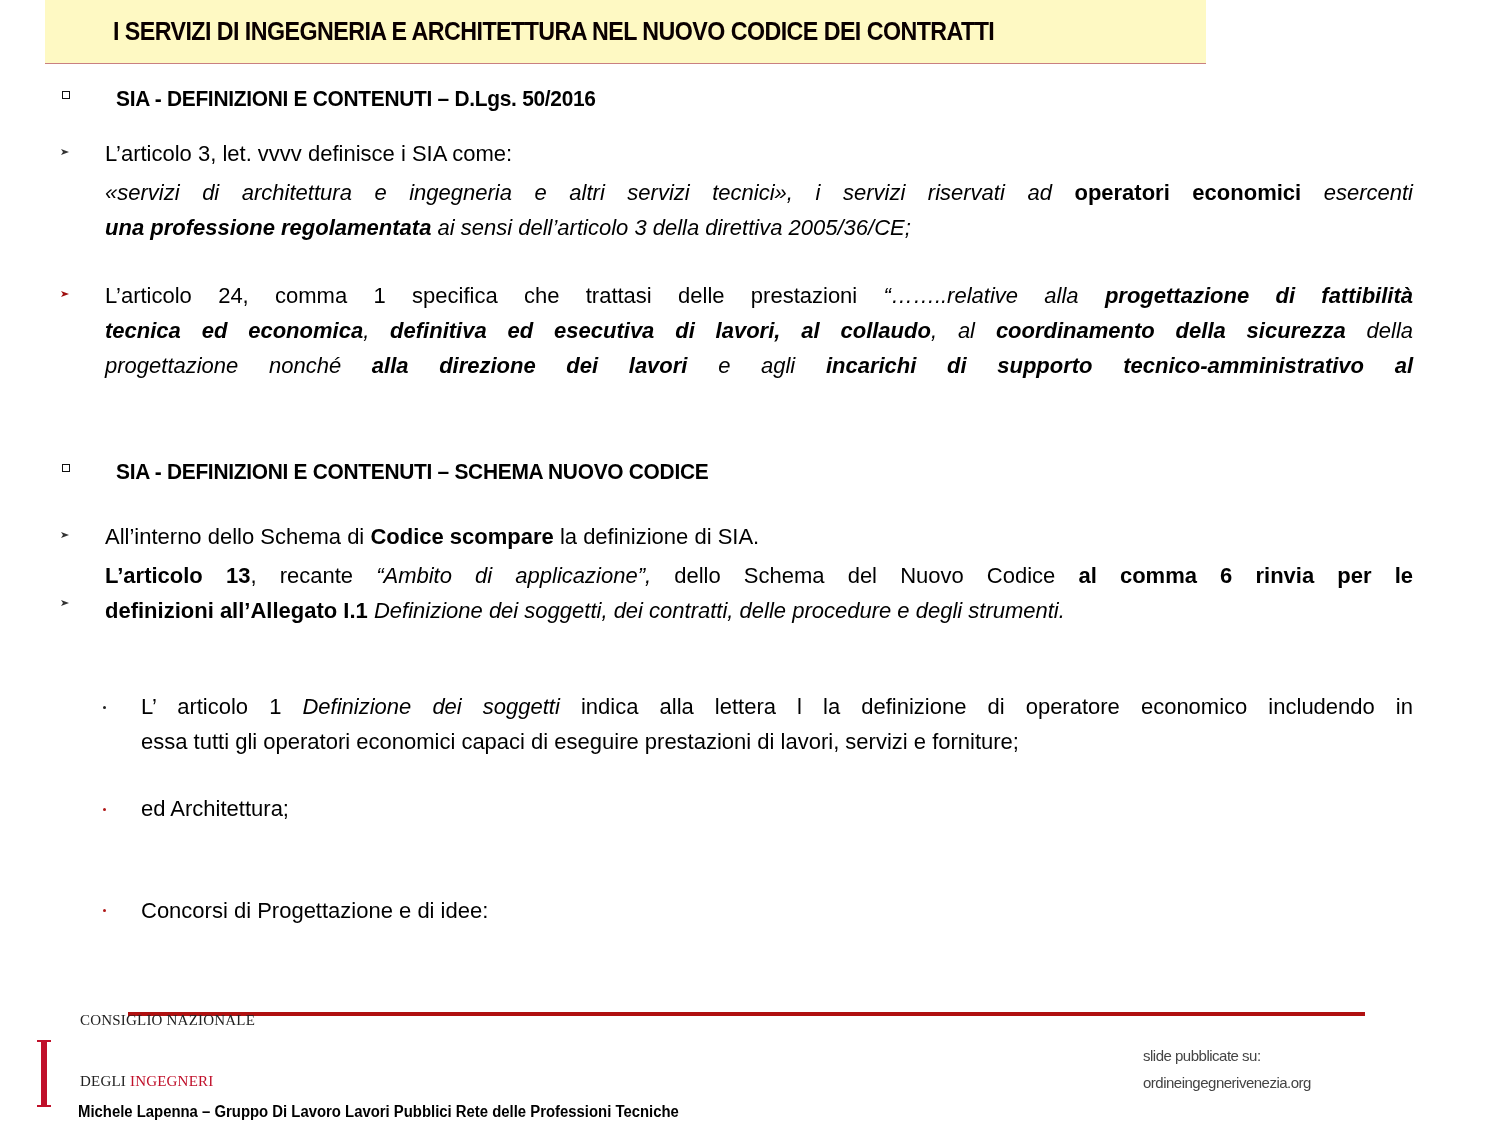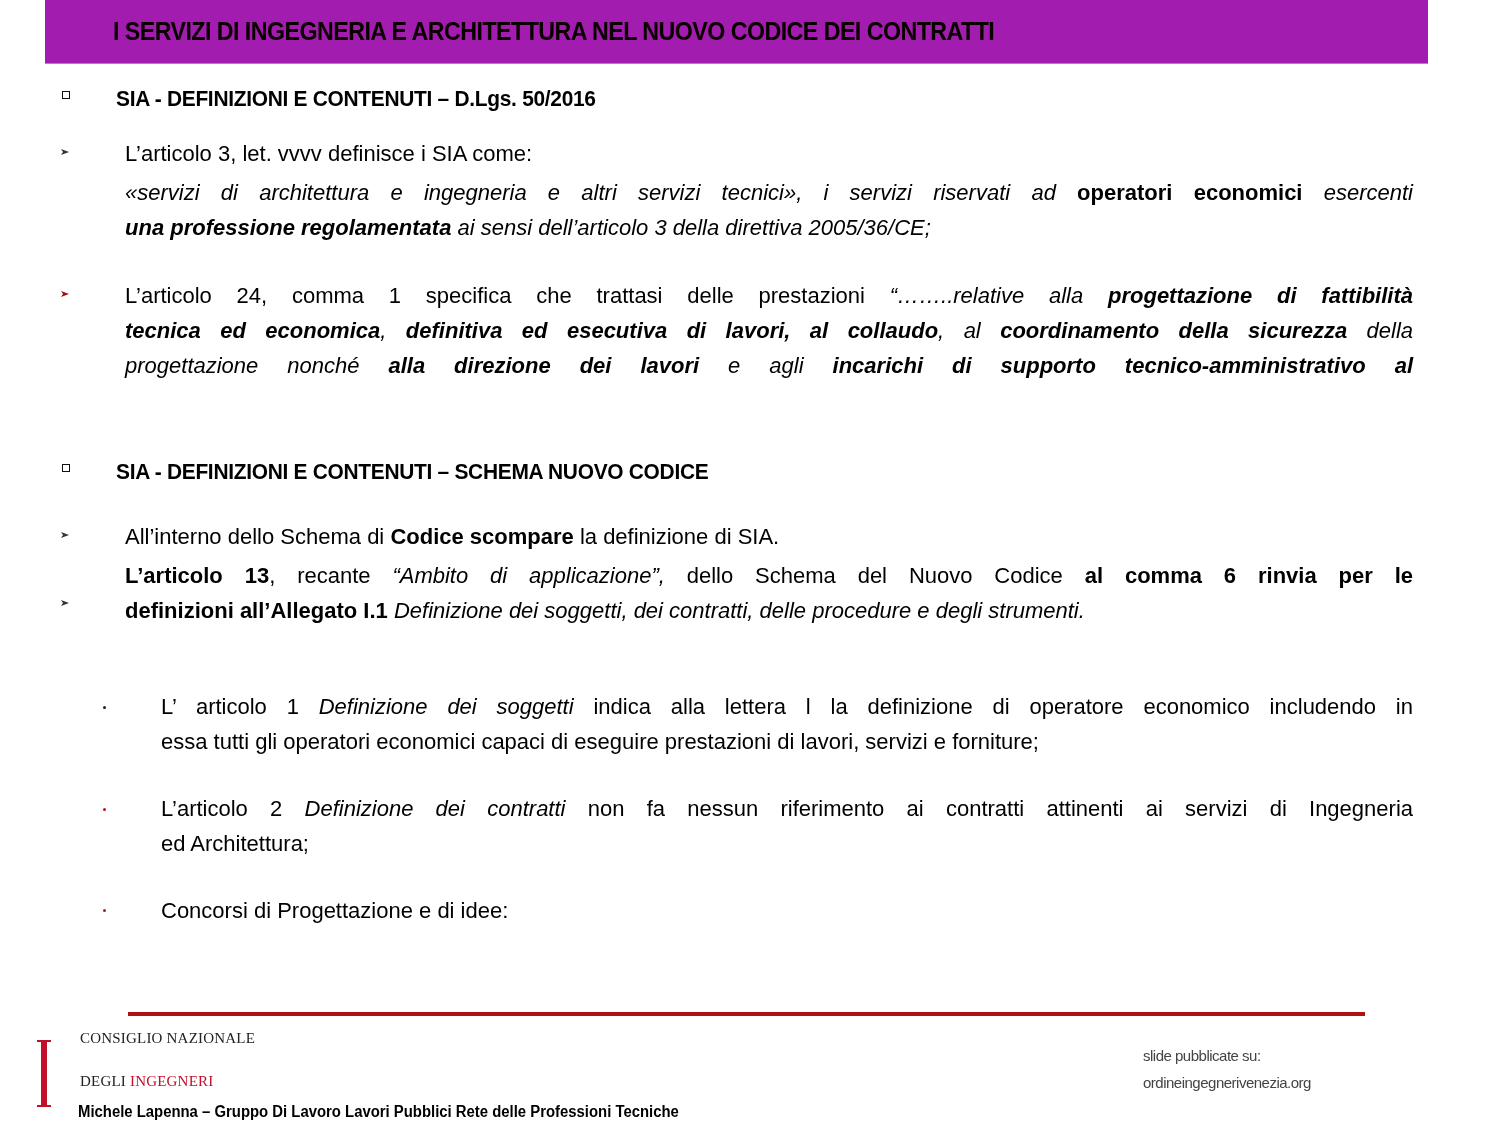--- a/index.html
+++ b/index.html
@@ -1,21 +1,21 @@
 <!DOCTYPE html>
 <html><head>
 <meta charset="utf-8">
 <style>
   * { box-sizing: border-box; margin: 0; padding: 0; }
   html, body { width: 1500px; height: 1125px; background: #ffffff; overflow: hidden; }
   body { position: relative; font-family: "Liberation Sans", sans-serif; color: #000; }
 
   .title-bar {
-    position: absolute; left: 45px; top: 0; width: 1383px; height: 64px;
-    background: #a21caf; border-bottom: 1px solid #c98080;
+    position: absolute; left: 45px; top: 0; width: 1161px; height: 64px;
+    background: #fef9c3; border-bottom: 1px solid #c98080;
   }
   .title-text {
     position: absolute; left: 68px; top: 17px;
     font-family: "Liberation Sans", sans-serif; font-weight: bold;
     font-size: 25px; letter-spacing: -0.6px; color: #0a0000;
     transform: scaleX(0.93); transform-origin: left top; white-space: nowrap;
   }
 
   .sq-bullet {
     position: absolute; width: 8px; height: 8px; border: 1.3px solid #111;
@@ -30,21 +30,21 @@
   .arrow svg { display: block; }
   .dot {
     position: absolute; width: 3px; height: 3px; border-radius: 50%; background: #222;
   }
   .dot.red { background: #b01818; }
 
   .para {
     position: absolute; font-size: 22px; line-height: 35px; color: #000;
     text-align: justify;
   }
-  .para .line { display: block; white-space: nowrap; margin-left: 20px; }
+  .para .line { display: block; white-space: nowrap; }
   .b { font-weight: bold; }
   .i { font-style: italic; }
 
   .footer-line {
     position: absolute; left: 128px; top: 1012px; width: 1237px; height: 4px;
     background: #b01010;
   }
   .logo-bar {
     position: absolute; left: 41px; top: 1040px; width: 6px; height: 67px; background: #c0102a;
   }
@@ -120,36 +120,35 @@
 </div>
 
 <div class="dot" style="left:103px; top:706px;"></div>
 <div class="para" style="left:141px; top:689px; width:1272px;">
   <span class="line" style="text-align:justify; text-align-last:justify; white-space:normal;"><span>L’ articolo 1 </span><span class="i">Definizione dei soggetti</span><span> indica alla lettera l la definizione di operatore  economico includendo in</span></span>
   <span class="line">essa tutti gli operatori economici capaci di eseguire prestazioni di lavori, servizi e forniture;</span>
 </div>
 
 <div class="dot red" style="left:103px; top:808px;"></div>
 <div class="para" style="left:141px; top:791px; width:1272px;">
-  <span class="line" style="text-align:justify; text-align-last:justify; white-space:normal;"><span>L’articolo 2 </span><span class="i">Definizione dei contratti</span><span> non fa nessun riferimento ai contratti attinenti ai servizi di Ingegneria</span></span>
   <span class="line">ed Architettura;</span>
 </div>
 
 <div class="dot red" style="left:103px; top:909px;"></div>
 <div class="para" style="left:141px; top:893px; width:1272px;">
   <span class="line">Concorsi di Progettazione e di idee:</span>
 </div>
 
 <div class="footer-line"></div>
 
 <div>
   <div class="logo-bar"></div>
   <div class="logo-bar-top" style="top:1040px;"></div>
   <div class="logo-bar-bot" style="top:1105px;"></div>
-  <div class="logo-text" style="top:1012px;margin-top:18px;">CONSIGLIO NAZIONALE</div>
+  <div class="logo-text" style="top:1012px;">CONSIGLIO NAZIONALE</div>
   <div class="logo-text" style="top:1073px;"><span>DEGLI </span><span class="logo-red">INGEGNERI</span></div>
 </div>
 
 <div class="author">Michele Lapenna – Gruppo Di Lavoro Lavori  Pubblici  Rete delle Professioni Tecniche</div>
 
 <div class="published">
   <div>slide pubblicate su:</div>
   <div>ordineingegnerivenezia.org</div>
 </div>
 

